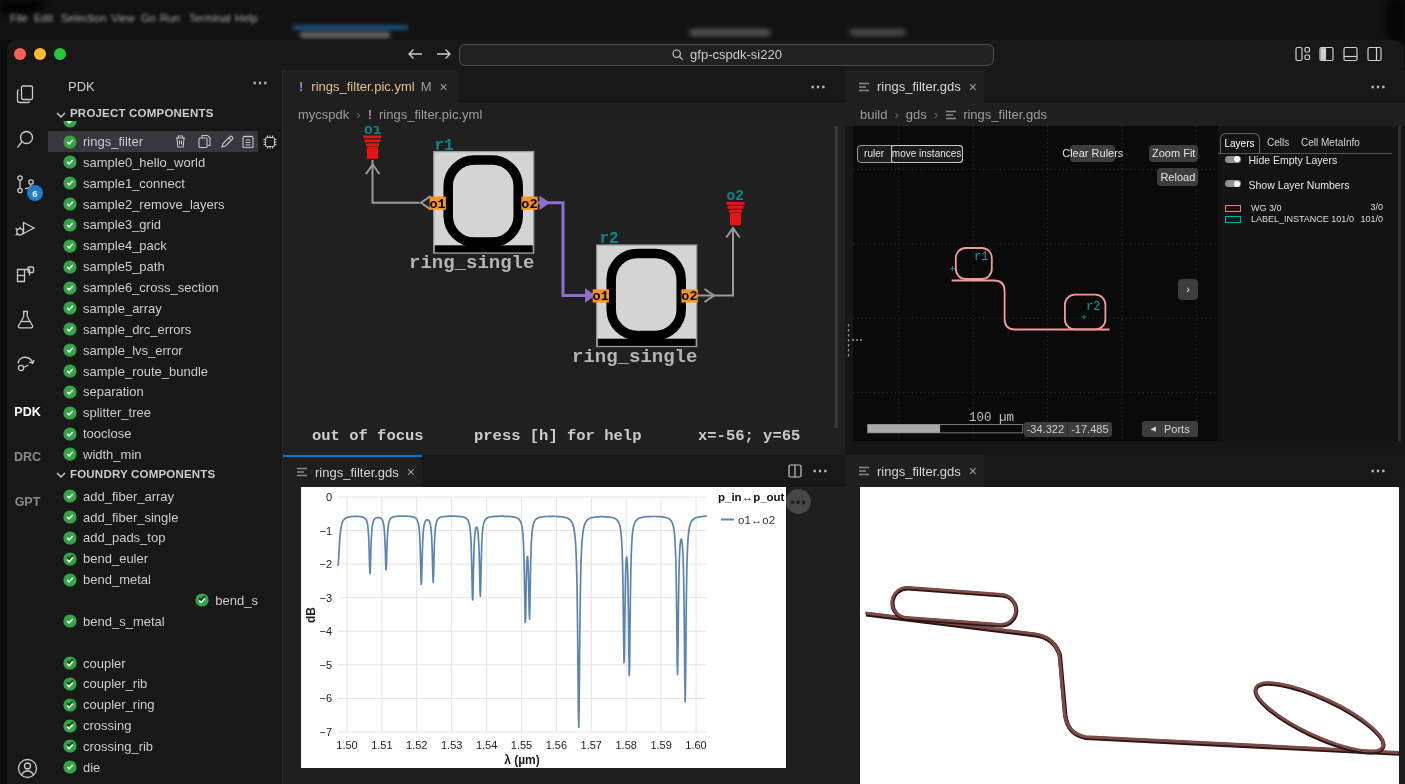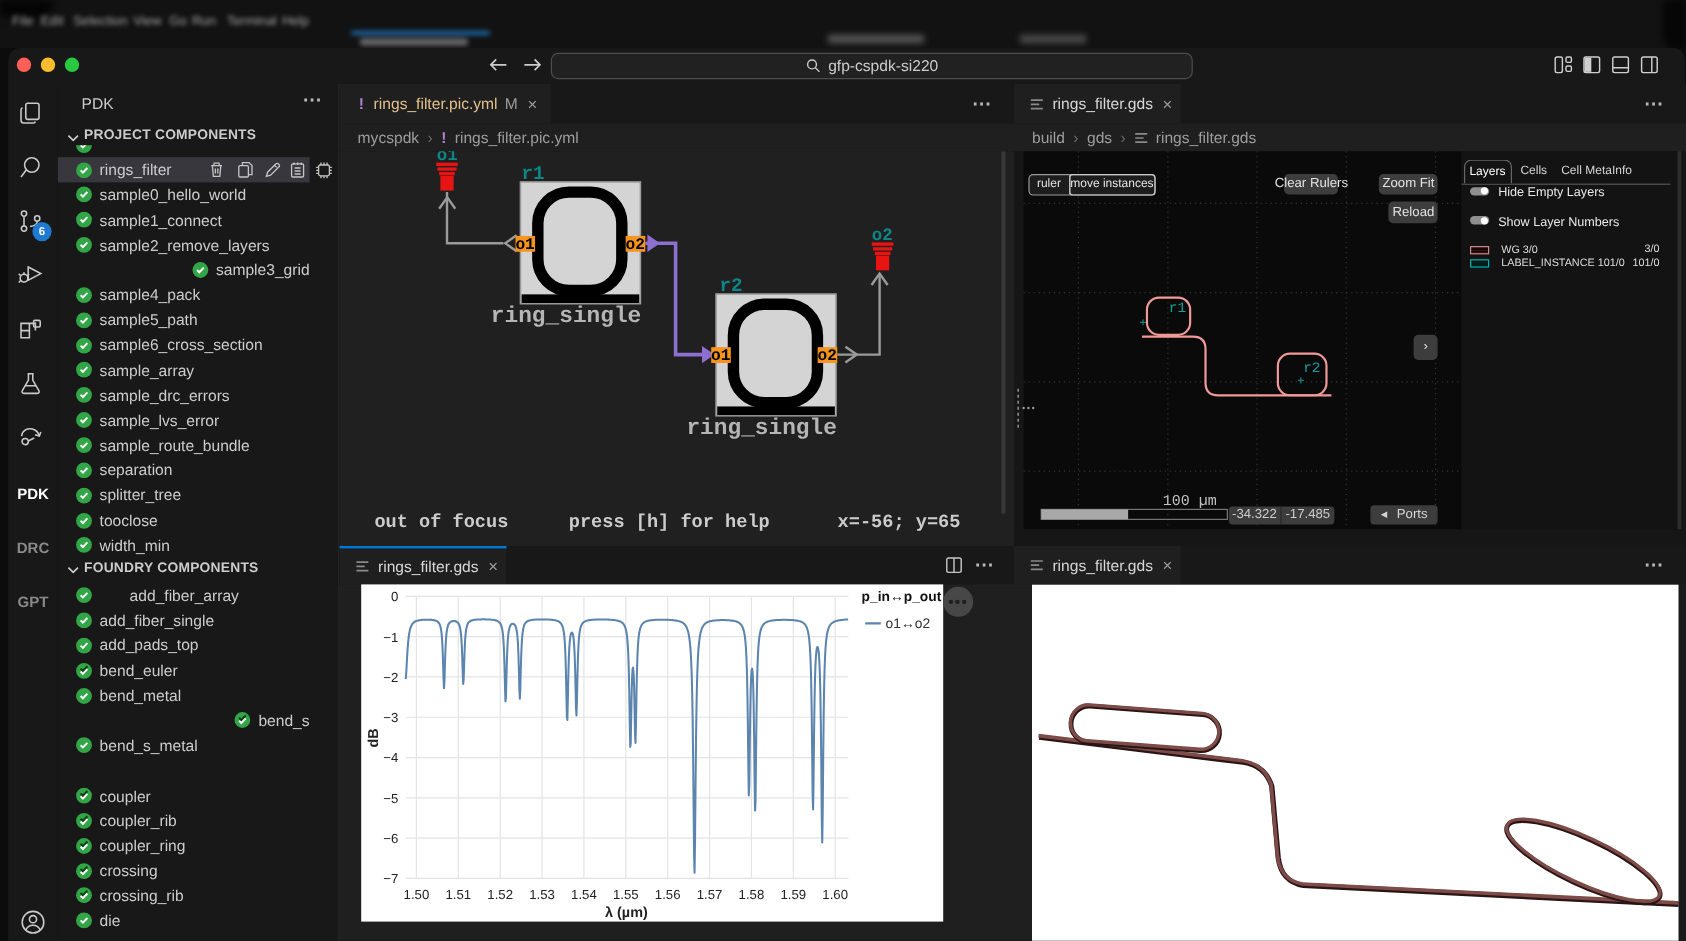--- a/index.html
+++ b/index.html
@@ -160,21 +160,21 @@
       </svg>
       <span>sample1_connect</span>
     </div>
 <div class="row" style="left:0;top:123.6px;">
       <svg width="14" height="14" viewBox="0 0 14 14">
         <circle cx="7" cy="7" r="6.6" fill="#32a547"></circle>
         <path d="M4.2 7.0 6.1 8.9 9.8 5.0" fill="none" stroke="#ffffff" stroke-width="1.6"></path>
       </svg>
       <span>sample2_remove_layers</span>
     </div>
-<div class="row" style="left:0;top:144.4px;justify-content:flex-end;">
+<div class="row" style="left:0;top:144.4px;">
       <svg width="14" height="14" viewBox="0 0 14 14">
         <circle cx="7" cy="7" r="6.6" fill="#32a547"></circle>
         <path d="M4.2 7.0 6.1 8.9 9.8 5.0" fill="none" stroke="#ffffff" stroke-width="1.6"></path>
       </svg>
       <span>sample3_grid</span>
     </div>
 <div class="row" style="left:0;top:165.3px;">
       <svg width="14" height="14" viewBox="0 0 14 14">
         <circle cx="7" cy="7" r="6.6" fill="#32a547"></circle>
         <path d="M4.2 7.0 6.1 8.9 9.8 5.0" fill="none" stroke="#ffffff" stroke-width="1.6"></path>
@@ -262,21 +262,21 @@
           <path d="M72 1.5v2M75 1.5v2M78 1.5v2M72.5 6h5M72.5 8.5h5M72.5 11h5"></path>
 <rect x="92.5" y="3.5" width="9" height="9" rx="1.5"></rect>
           <path d="M94.5 1.5v2M97 1.5v2M99.5 1.5v2M94.5 12.5v2M97 12.5v2M99.5 12.5v2M90.5 5.5h2M90.5 8h2M90.5 10.5h2M101.5 5.5h2M101.5 8h2M101.5 10.5h2"></path>
 </g>
       </svg>
     </div>
 <svg class="ab" style="left:8px;top:400.76px;" width="10" height="8" viewBox="0 0 10 8">
       <path d="M1 2 5 6 9 2" fill="none" stroke="#cccccc" stroke-width="1.4"></path>
     </svg>
 <div class="ab" style="left:22px;top:397.8px;color:#cccccc;font-size:11.5px;font-weight:bold;letter-spacing:0.2px;">FOUNDRY COMPONENTS</div>
-<div class="row" style="left:0;top:415.6px;gap:25px;">
+<div class="row" style="left:0;top:415.6px;">
       <svg width="14" height="14" viewBox="0 0 14 14">
         <circle cx="7" cy="7" r="6.6" fill="#32a547"></circle>
         <path d="M4.2 7.0 6.1 8.9 9.8 5.0" fill="none" stroke="#ffffff" stroke-width="1.6"></path>
       </svg>
       <span>add_fiber_array</span>
     </div>
 <div class="row" style="left:0;top:436.5px;">
       <svg width="14" height="14" viewBox="0 0 14 14">
         <circle cx="7" cy="7" r="6.6" fill="#32a547"></circle>
         <path d="M4.2 7.0 6.1 8.9 9.8 5.0" fill="none" stroke="#ffffff" stroke-width="1.6"></path>

